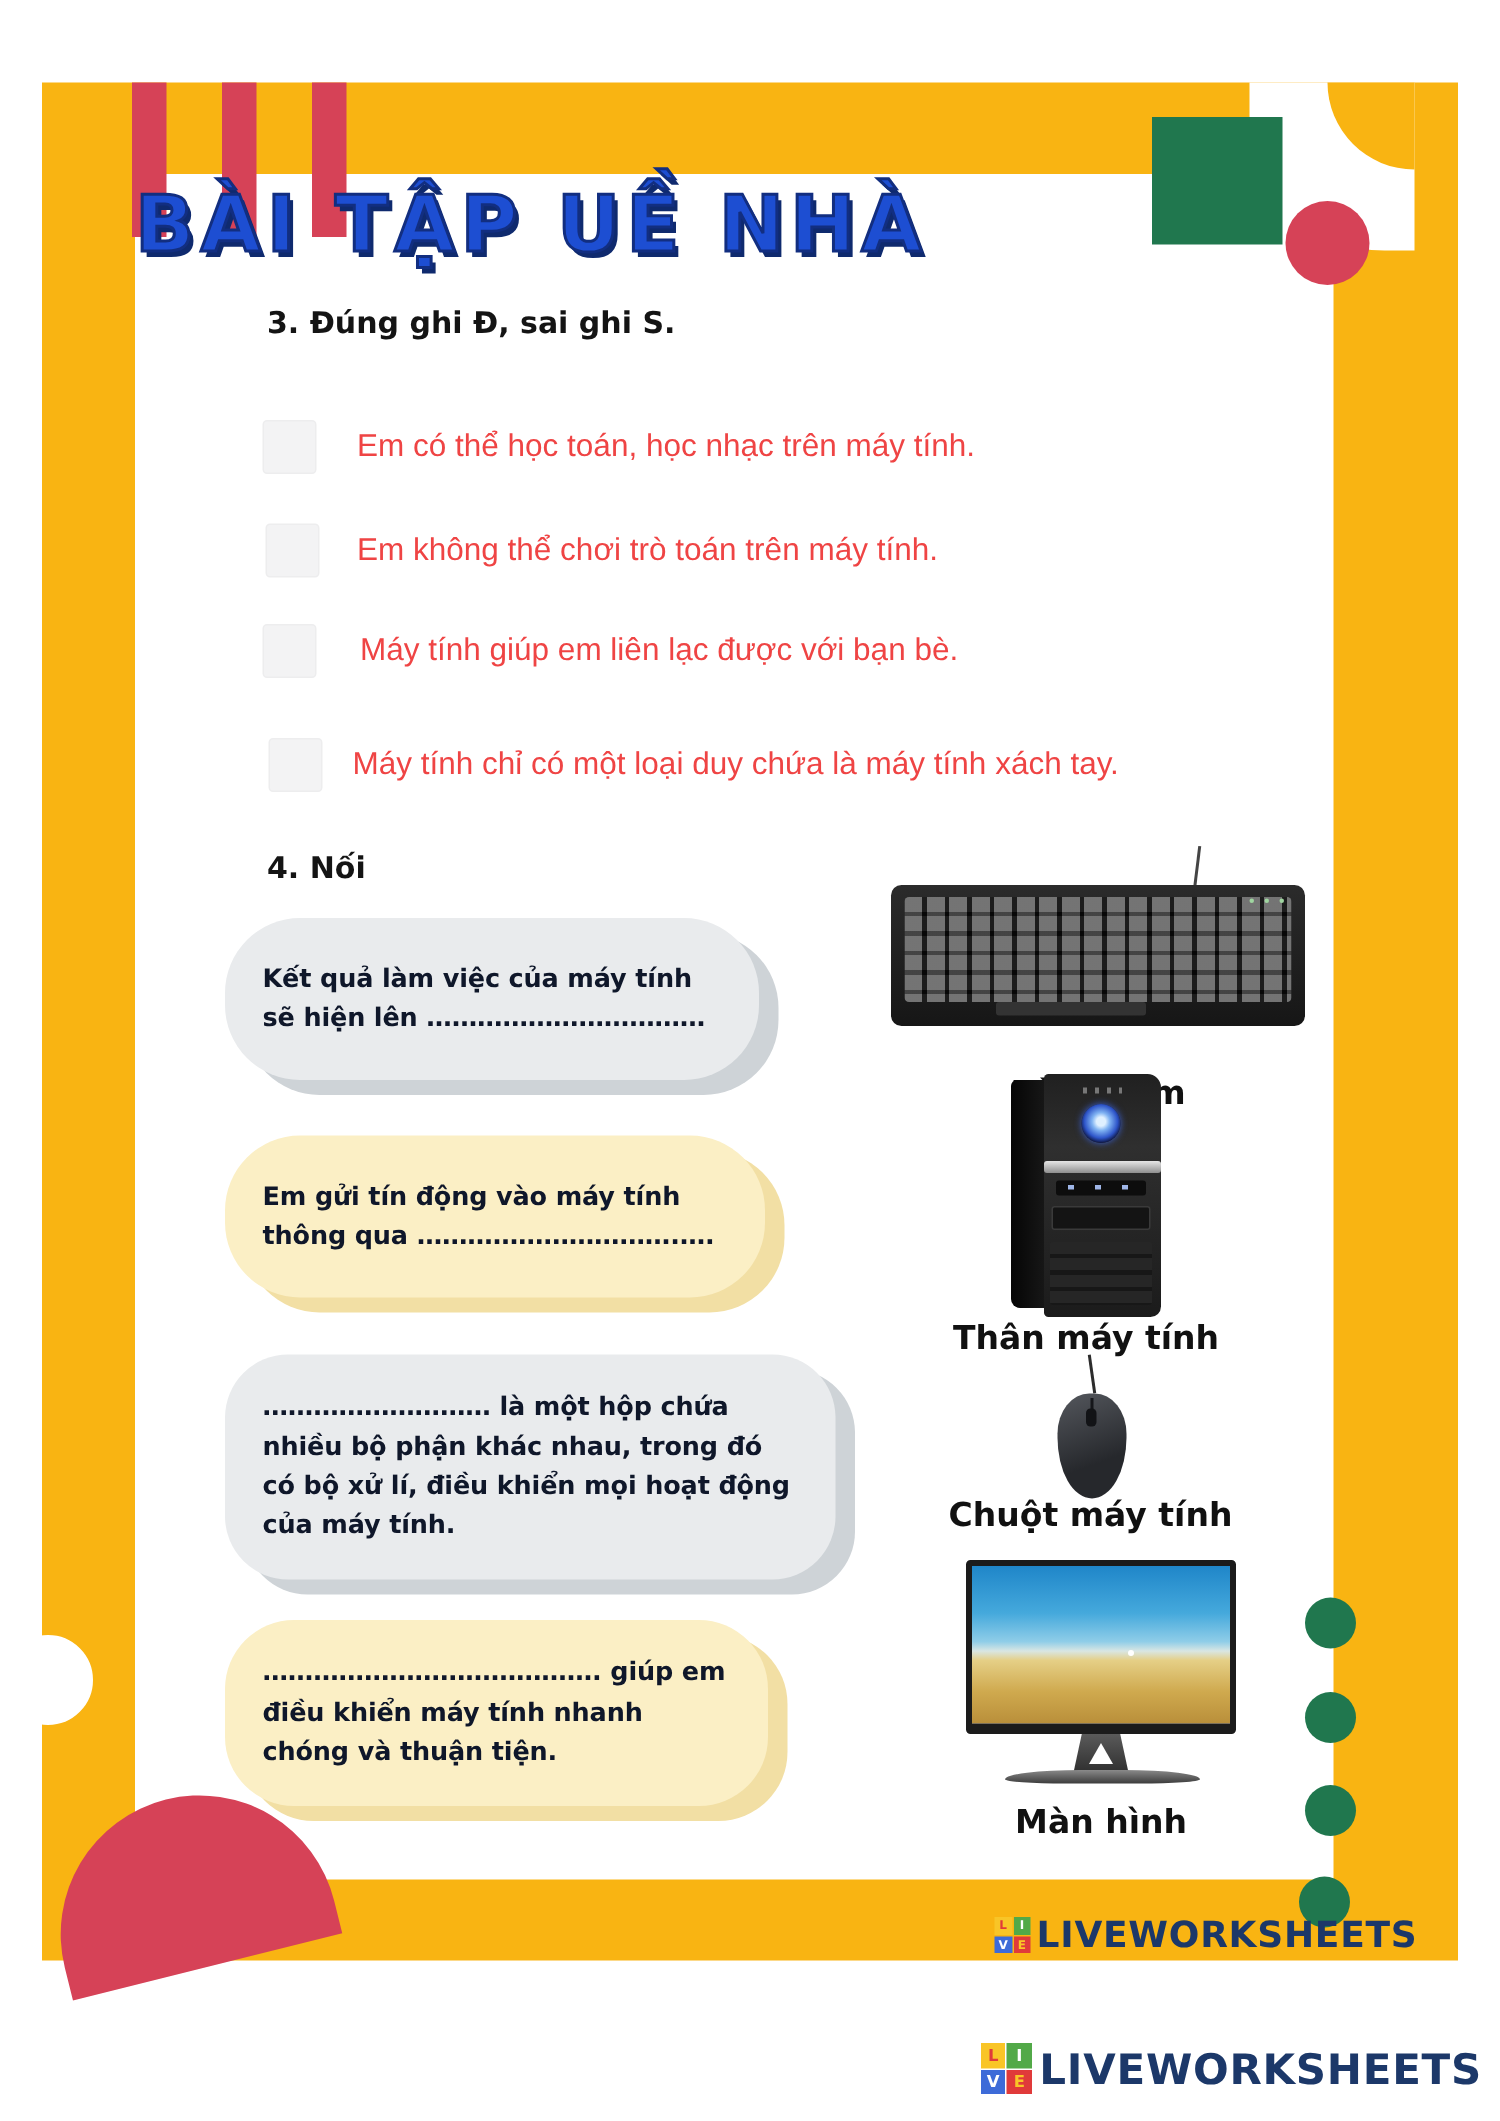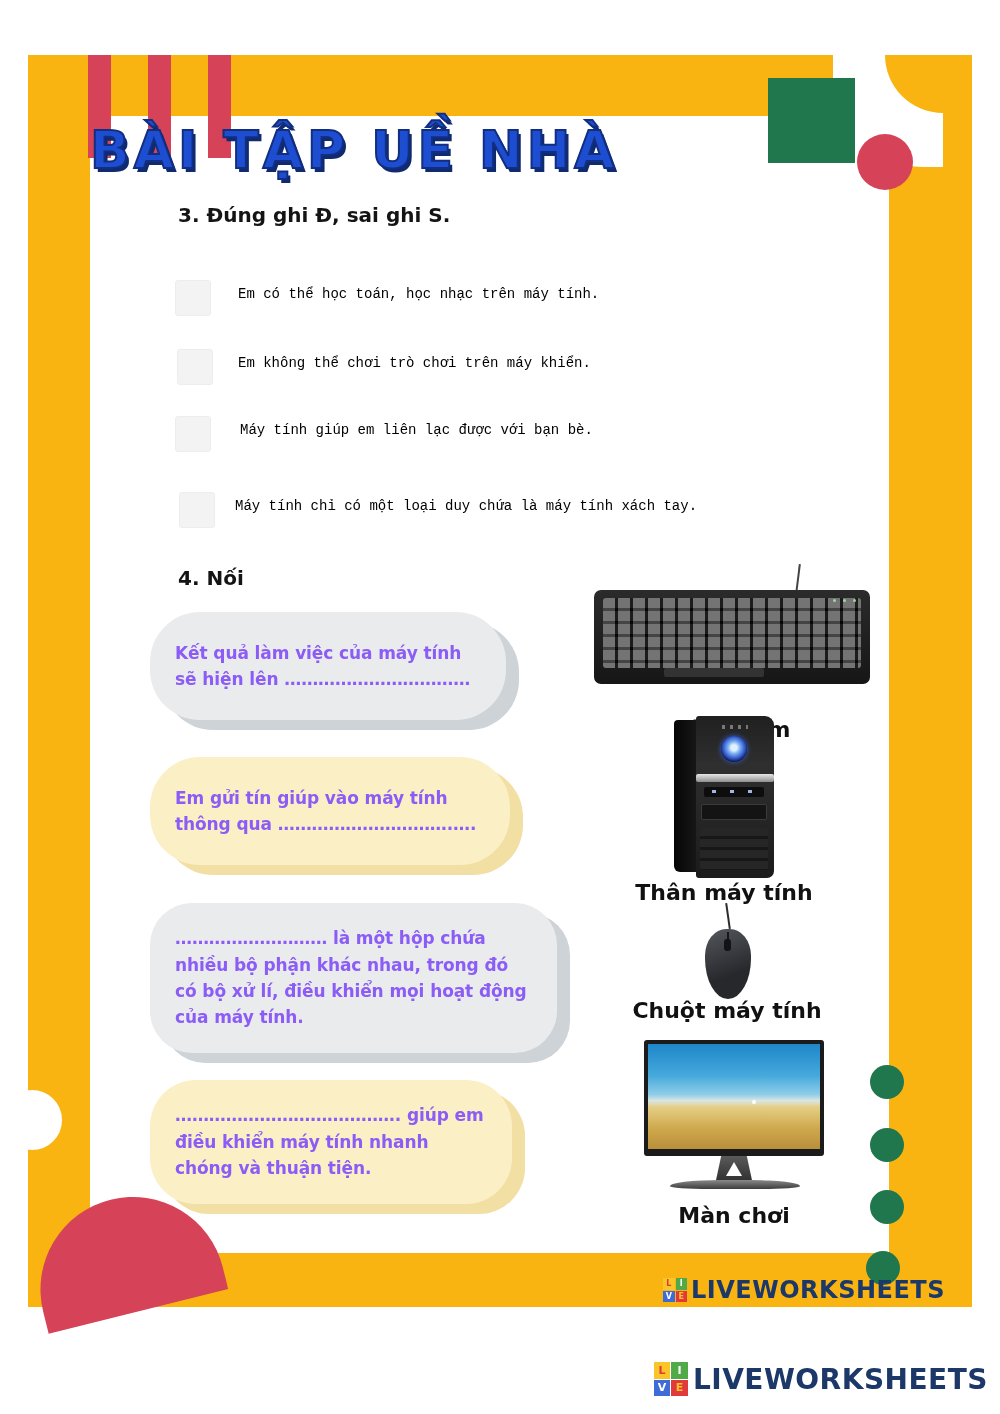--- a/index.html
+++ b/index.html
@@ -32,26 +32,26 @@
   .title {
     position:absolute; left:90px; top:120px; width:799px; text-align:left; white-space:nowrap;
     font-size:52px; font-weight:800; letter-spacing:4px; color:#1D4ED2;
     -webkit-text-stroke:2px #122E80; text-shadow:3px 4px 0 #0F2A6E;
   }
   .sec-heading { position:absolute; font-size:20px; font-weight:700; color:#141414; }
   .h3 { left:178px; top:203px;text-align:right; } .h4 { left:178px; top:566px; }
 
   
   .ansbox { position:absolute; width:36px; height:36px; background:#F3F3F4; border:1px solid #EDEDEE; border-radius:3px; }
-  .stmt { position:absolute; font-family:Liberation Mono, monospace; font-size:14px; color:#000000; white-space:nowrap; }
+  .stmt { position:absolute; font-family:Liberation Sans, sans-serif; font-size:21px; color:#ef4444; white-space:nowrap; }
 
   
   .bubble {
     position:absolute; border-radius:50px; padding:18px 25px; display:flex; align-items:center;
-    font-size:17px; font-weight:700; line-height:1.55; color:#8b5cf6; letter-spacing:-0.1px;
+    font-size:17px; font-weight:700; line-height:1.55; color:#0f172a; letter-spacing:-0.1px;
   }
   .bubble.gray   { background:#E9EBED; box-shadow:13px 10px 0 #CED3D7; }
   .bubble.yellow { background:#FBEFC5; box-shadow:13px 10px 0 #F2DFA4; }
   .b1 { left:150px; top:612px;  width:356px; height:108px; }
   .b2 { left:150px; top:757px;  width:360px; height:108px; }
   .b3 { left:150px; top:903px;  width:407px; height:150px; border-radius:42px; }
   .b4 { left:150px; top:1080px; width:362px; height:124px; border-radius:46px; }
 
   
   .dev-label { position:absolute; text-align:center; font-size:22px; font-weight:700; color:#111; }
@@ -145,35 +145,35 @@
   <div class="gdot d4"></div>
 
   <div class="title">BÀI TẬP UỀ NHÀ</div>
 
   <div class="sec-heading h3">3.  Đúng ghi Đ, sai ghi S.</div>
 
   <div class="ansbox" style="left:175px; top:280px;"></div>
   <div class="stmt" style="left:238px; top:286px;">Em có thể học toán, học nhạc trên máy tính.</div>
 
   <div class="ansbox" style="left:177px; top:349px;"></div>
-  <div class="stmt" style="left:238px; top:355px;">Em không thể chơi trò chơi trên máy khiển.</div>
+  <div class="stmt" style="left:238px; top:355px;">Em không thể chơi trò toán trên máy tính.</div>
 
   <div class="ansbox" style="left:175px; top:416px;"></div>
   <div class="stmt" style="left:240px; top:422px;">Máy tính giúp em liên lạc được với bạn bè.</div>
 
   <div class="ansbox" style="left:179px; top:492px;"></div>
   <div class="stmt" style="left:235px; top:498px;">Máy tính chỉ có một loại duy chứa là máy tính xách tay.</div>
 
   <div class="sec-heading h4">4.  Nối</div>
 
   <div class="bubble gray b1">
     <span>Kết quả làm việc của máy tính sẽ hiện lên ……………………………</span>
   </div>
   <div class="bubble yellow b2">
-    <span>Em gửi tín giúp vào máy tính thông qua ………………………….….</span>
+    <span>Em gửi tín động vào máy tính thông qua ………………………….….</span>
   </div>
   <div class="bubble gray b3">
     <span>……………………… là một hộp chứa nhiều bộ phận khác nhau, trong đó có bộ xử lí, điều khiển mọi hoạt động của máy tính.</span>
   </div>
   <div class="bubble yellow b4">
     <span>…………………………………. giúp em điều khiển máy tính nhanh chóng và thuận tiện.</span>
   </div>
 
   <div class="kb">
     <div class="kb-cable"></div>
@@ -215,21 +215,21 @@
   <div class="dev-label" style="left:632px; top:998px; width:190px;">Chuột máy tính</div>
 
   <div class="monitor">
     <div class="mn-screen">
       <div class="mn-horse"></div>
     </div>
     <div class="mn-neck"></div>
     <div class="mn-hole"></div>
     <div class="mn-base"></div>
   </div>
-  <div class="dev-label" style="left:642px; top:1203px; width:184px;">Màn chơi</div>
+  <div class="dev-label" style="left:642px; top:1203px; width:184px;">Màn hình</div>
 
   <div class="wm wm-inner">
     <div class="lw-logo">
       <span class="lw-l">L</span>
       <span class="lw-i">I</span>
       <span class="lw-v">V</span>
       <span class="lw-e">E</span>
     </div>
     <span class="wm-text">LIVEWORKSHEETS</span>
   </div>

